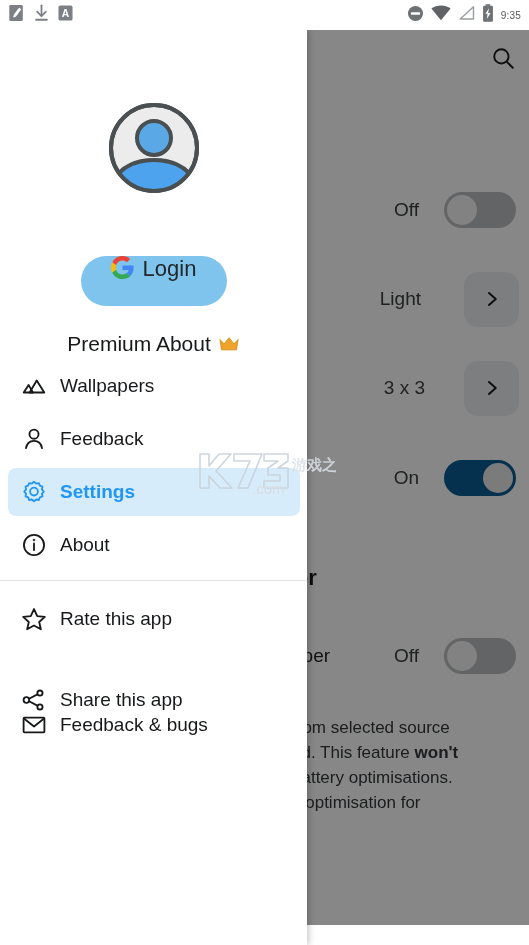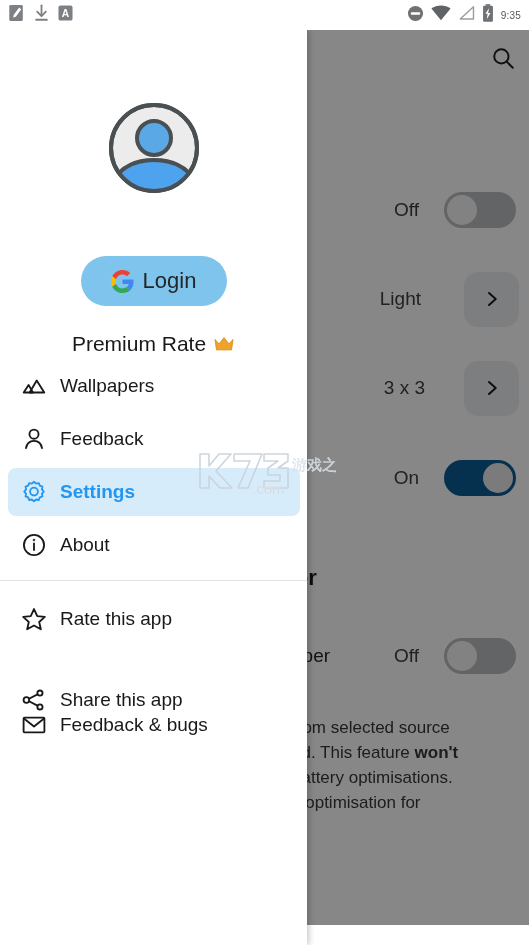--- a/index.html
+++ b/index.html
@@ -92,21 +92,21 @@
   }
 
   #avatar-wrap {
     position: absolute; left: 50%; top: 70px; transform: translateX(-50%);
   }
 
   #login-button {
     position: absolute; left: 50%; top: 226px; transform: translateX(-50%);
     width: 146px; height: 50px; border-radius: 25px;
     background: #7ec4ec; border: none; cursor: pointer;
-    display: flex; align-items: center; justify-content: center; gap: 9px;
+    display: flex; justify-content: center; gap: 9px;
   }
   #login-button .glabel {
     font-size: 22px; color: #242729; font-family: "Liberation Sans", sans-serif;
   }
 
   #premium-row {
     position: absolute; left: 0; top: 302px; width: 307px;
     display: flex; align-items: center; justify-content: center; gap: 7px;
   }
   #premium-label { font-size: 21px; color: #17191b; }
@@ -230,21 +230,21 @@
       <svg width="23" height="23" viewBox="0 0 48 48">
         <path fill="#EA4335" d="M24 9.5c3.54 0 6.71 1.22 9.21 3.6l6.85-6.85C35.9 2.38 30.47 0 24 0 14.62 0 6.51 5.38 2.56 13.22l7.98 6.19C12.43 13.72 17.74 9.5 24 9.5z"></path>
         <path fill="#4285F4" d="M46.98 24.55c0-1.57-.15-3.09-.38-4.55H24v9.02h12.94c-.58 2.96-2.26 5.48-4.78 7.18l7.73 6c4.51-4.18 7.09-10.36 7.09-17.65z"></path>
         <path fill="#FBBC05" d="M10.53 28.59c-.48-1.45-.76-2.99-.76-4.59s.27-3.14.76-4.59l-7.98-6.19C.92 16.46 0 20.12 0 24c0 3.88.92 7.54 2.56 10.78l7.97-6.19z"></path>
         <path fill="#34A853" d="M24 48c6.48 0 11.93-2.13 15.89-5.81l-7.73-6c-2.15 1.45-4.92 2.3-8.16 2.3-6.26 0-11.57-4.22-13.47-9.91l-7.98 6.19C6.51 42.62 14.62 48 24 48z"></path>
       </svg>
       <span class="glabel">Login</span>
     </div>
 
     <div id="premium-row">
-      <span id="premium-label">Premium Rate</span>
+      <span id="premium-label">Premium About</span>
       <svg width="22" height="18" viewBox="0 0 24 20">
         <path d="M2 5 L6.5 10 L12 3 L17.5 10 L22 5 L20.3 16.5 L3.7 16.5 Z" fill="#f0a32a" stroke="#d98c12" stroke-width="1"></path>
       </svg>
     </div>
 
     <div class="nav-item" style="top:332px;">
       <span class="nav-icon">
         <svg width="26" height="26" viewBox="0 0 24 24" fill="none" stroke="#17191b" stroke-width="1.7" stroke-linejoin="round">
           <path d="M2.5 18 L7 11 L11 18 Z"></path>
           <path d="M8 18 L14.5 7 L21.5 18 Z"></path>

